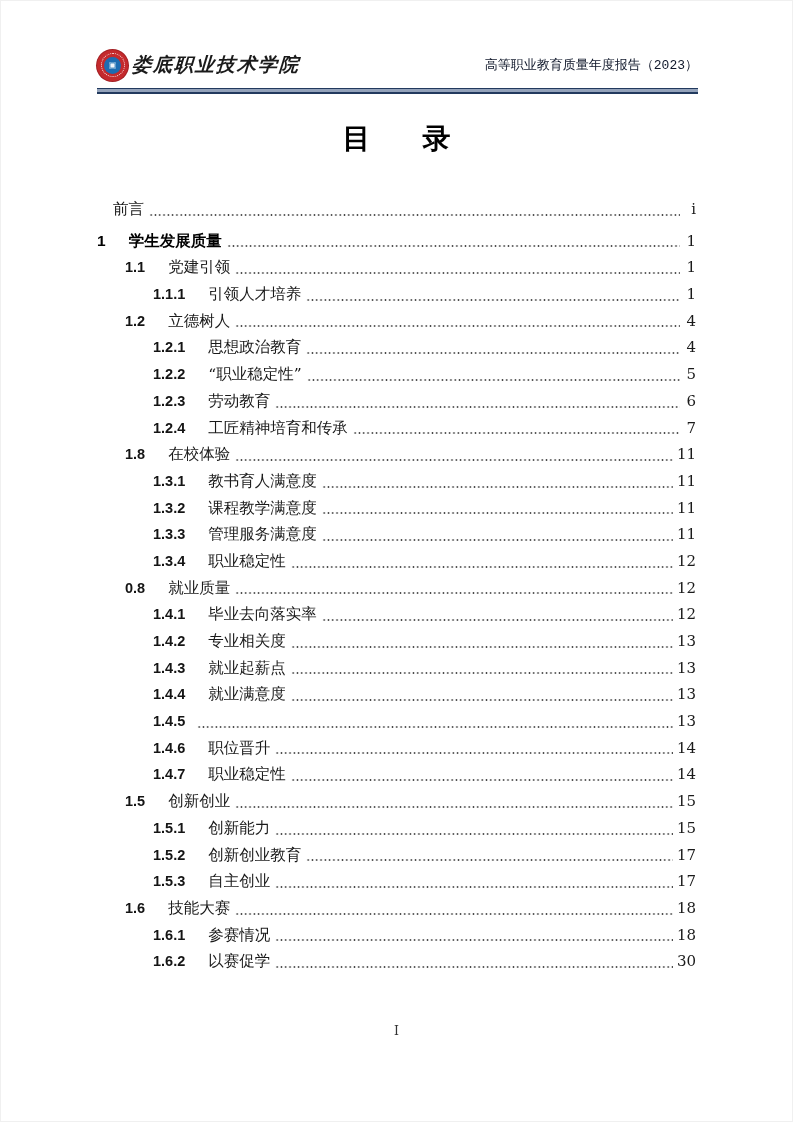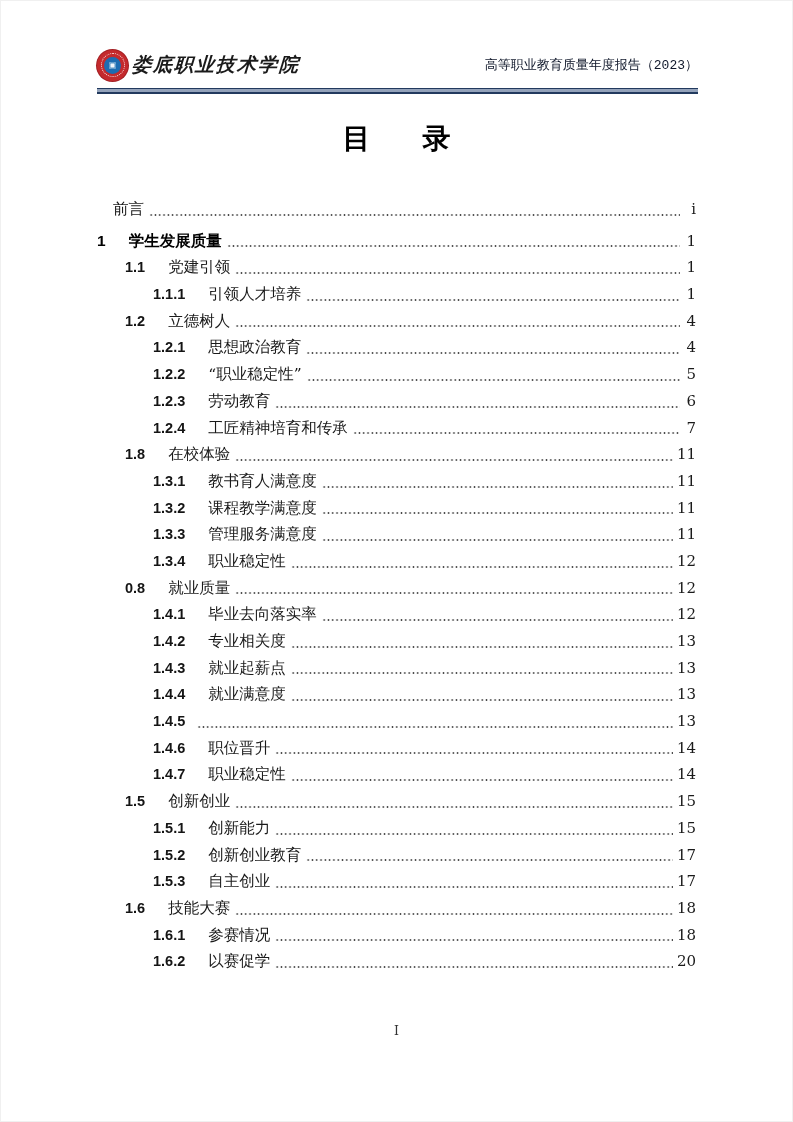--- a/index.html
+++ b/index.html
@@ -330,21 +330,21 @@
       <div class="toc-row level-2 style-sub">
       <span class="toc-num">1.6.1</span>
       <span class="toc-text">参赛情况</span>
       <span class="toc-leader"></span>
       <span class="toc-page">18</span>
     </div>
       <div class="toc-row level-2 style-sub">
       <span class="toc-num">1.6.2</span>
       <span class="toc-text">以赛促学</span>
       <span class="toc-leader"></span>
-      <span class="toc-page">20</span>
+      <span class="toc-page">30</span>
     </div>
     </div>
 
   <div class="footer">
     <span>I</span>
   </div>
 
 </div>
 
 </body></html>

